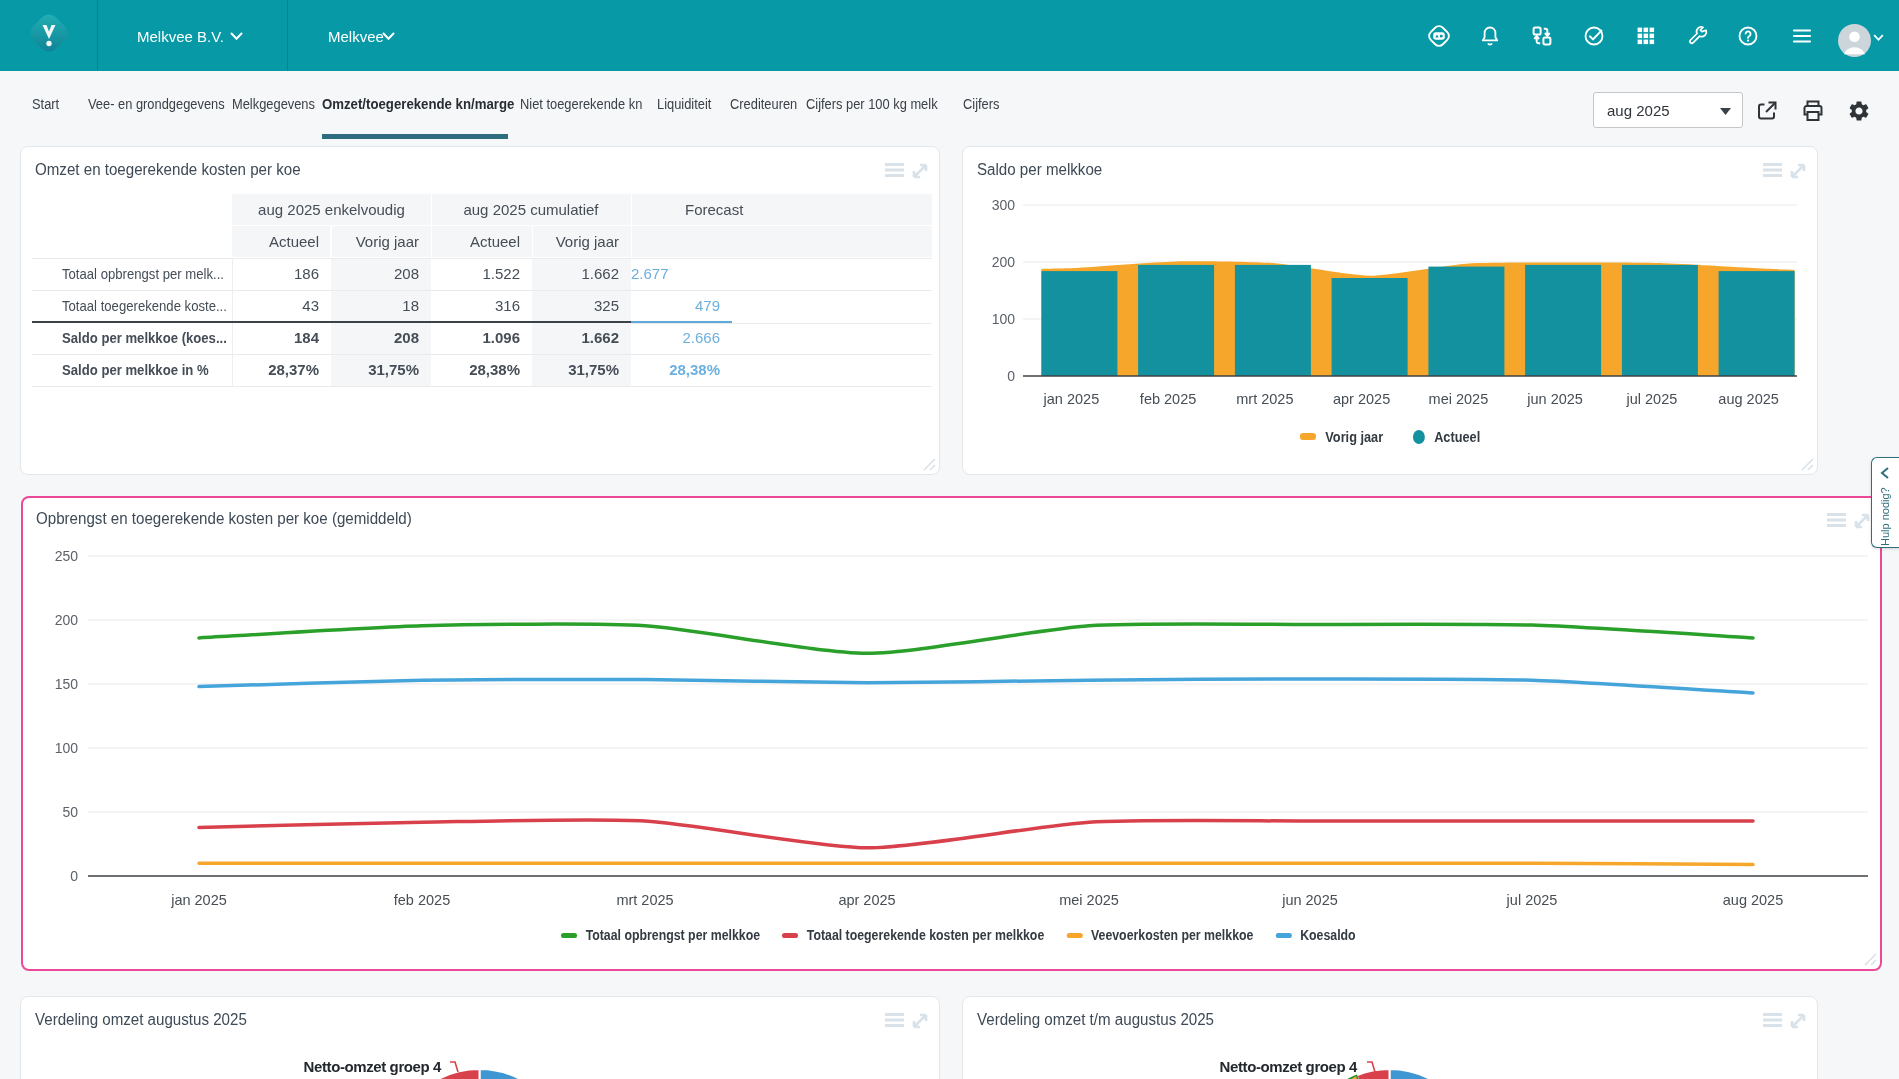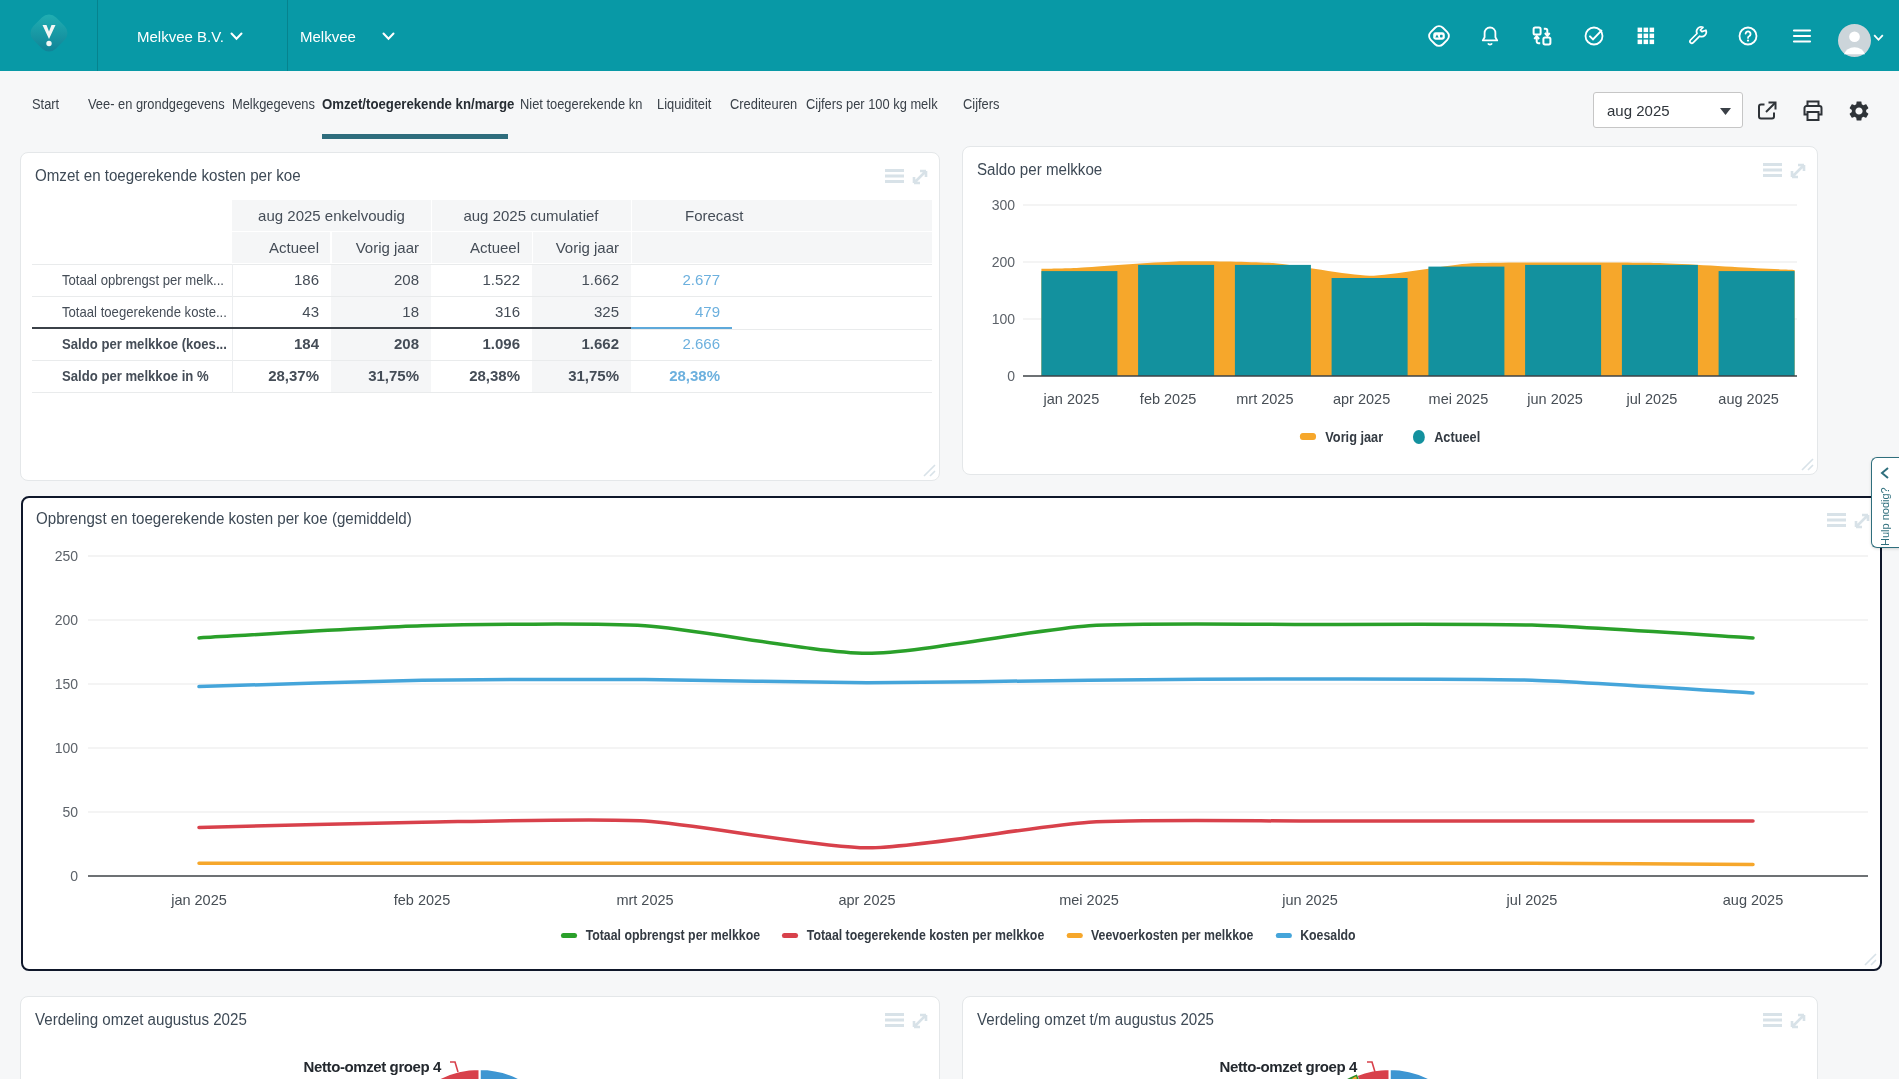--- a/index.html
+++ b/index.html
@@ -29,21 +29,21 @@
       </linearGradient>
     </defs>
 <rect x="5" y="4" width="32" height="32" rx="10" transform="rotate(45 21 20)" fill="url(#lg)"></rect>
 <path d="M14.5 12 L21 26 L27.5 12 L23.5 12 L21 18.5 L18.5 12 Z" fill="#f2f7f5"></path>
 <circle cx="21" cy="30.5" r="2.7" fill="#f2f7f5"></circle>
 </svg>
 <div class="hdrtxt" style="left:137px">Melkvee B.V.</div>
 <svg class="abs" style="left:230px;top:32px" width="13" height="9" viewBox="0 0 13 9">
     <path d="M1.5 1.5 L6.5 6.8 L11.5 1.5" stroke="#fff" stroke-width="2" fill="none" stroke-linecap="round"></path>
   </svg>
-<div class="hdrtxt" style="left:300px">Melkvee</div>
+<div class="hdrtxt" style="left:328px">Melkvee</div>
 <svg class="abs" style="left:382px;top:32px" width="13" height="9" viewBox="0 0 13 9">
     <path d="M1.5 1.5 L6.5 6.8 L11.5 1.5" stroke="#fff" stroke-width="2" fill="none" stroke-linecap="round"></path>
   </svg>
 <svg class="abs" style="left:1427px;top:24px" width="24" height="24" viewBox="0 0 24 24">
     <rect x="3.4" y="3.4" width="17.2" height="17.2" rx="5.5" transform="rotate(45 12 12)" fill="none" stroke="#fff" stroke-width="1.9"></rect>
 <rect x="6.2" y="8.3" width="11.6" height="7.4" rx="2.4" fill="#fff"></rect>
 <path d="M8.3 13.6 L10 10.6 L11.7 13.6 Z" fill="#0899a6"></path>
 <rect x="13" y="10.8" width="2.6" height="2.6" rx="0.6" fill="#0899a6"></rect>
   </svg>
 <svg class="abs" style="left:1478px;top:24px" width="24" height="24" viewBox="0 0 24 24">
@@ -114,21 +114,21 @@
     <path d="M20 4 L11 13" stroke="#2e3338" stroke-width="2"></path>
   </svg>
 <svg class="abs" style="left:1801px;top:99px" width="24" height="24" viewBox="0 0 24 24">
 <rect x="6.5" y="2.5" width="11" height="4.5" fill="none" stroke="#2e3338" stroke-width="2"></rect>
 <path d="M6 15.5 H3.5 V9 a2 2 0 0 1 2-2 h13 a2 2 0 0 1 2 2 V15.5 H18" fill="none" stroke="#2e3338" stroke-width="2"></path>
 <rect x="6.5" y="13" width="11" height="8" fill="none" stroke="#2e3338" stroke-width="2"></rect>
   </svg>
 <svg class="abs" style="left:1847px;top:99px" width="24" height="24" viewBox="0 0 24 24">
 <path fill="#2e3338" d="M19.14 12.94c.04-.3.06-.61.06-.94 0-.32-.02-.64-.07-.94l2.03-1.58c.18-.14.23-.41.12-.61l-1.92-3.32c-.12-.22-.37-.29-.59-.22l-2.39.96c-.5-.38-1.03-.7-1.62-.94l-.36-2.54c-.04-.24-.24-.41-.48-.41h-3.84c-.24 0-.43.17-.47.41l-.36 2.54c-.59.24-1.13.57-1.62.94l-2.39-.96c-.22-.08-.47 0-.59.22L2.74 8.87c-.12.21-.08.47.12.61l2.03 1.58c-.05.3-.09.63-.09.94s.02.64.07.94l-2.03 1.58c-.18.14-.23.41-.12.61l1.92 3.32c.12.22.37.29.59.22l2.39-.96c.5.38 1.03.7 1.62.94l.36 2.54c.05.24.24.41.48.41h3.84c.24 0 .44-.17.47-.41l.36-2.54c.59-.24 1.13-.56 1.62-.94l2.39.96c.22.08.47 0 .59-.22l1.92-3.32c.12-.22.07-.47-.12-.61l-2.01-1.58zM12 15.6c-1.98 0-3.6-1.62-3.6-3.6s1.62-3.6 3.6-3.6 3.6 1.62 3.6 3.6-1.62 3.6-3.6 3.6z"></path>
   </svg>
-<div class="panel" style="left:20px;top:152px;width:920px;height:329px;">
+<div class="panel" style="left:20px;top:146px;width:920px;height:329px;">
 <div class="ptitle">Omzet en toegerekende kosten per koe</div>
 <svg class="abs" style="left:862px;top:13px" width="50" height="20" viewBox="0 0 50 20">
 <path d="M2 4.5 h19 M2 10 h19 M2 15.5 h19" stroke="#d8e2e8" stroke-width="3"></path>
 <path d="M31 17 l12-12 M31 17 v-6 M31 17 h6 M43 5 v6 M43 5 h-6" stroke="#d8e2e8" stroke-width="2.6" fill="none"></path>
     </svg>
 <div class="abs" style="left:11px;top:47px;width:900px;height:193px;font-size:15px;color:#454d57;">
 <div class="abs" style="left:200px;top:0px;width:199px;height:31px;background:#f5f6f7"></div>
 <div class="abs" style="left:400px;top:0px;width:199px;height:31px;background:#f5f6f7"></div>
 <div class="abs" style="left:600px;top:0px;width:300px;height:31px;background:#f5f6f7"></div>
 <div class="abs" style="left:200px;top:32px;width:98px;height:31px;background:#f5f6f7"></div>
@@ -151,21 +151,21 @@
 <div class="abs" style="left:621px;top:7px;margin-left:32px;">Forecast</div>
 <div class="abs" style="left:200px;top:39px;width:87px;text-align:right;">Actueel</div>
 <div class="abs" style="left:299px;top:39px;width:88px;text-align:right;">Vorig jaar</div>
 <div class="abs" style="left:399px;top:39px;width:89px;text-align:right;">Actueel</div>
 <div class="abs" style="left:500px;top:39px;width:87px;text-align:right;">Vorig jaar</div>
 <div class="abs" style="left:30px;top:71px;white-space:nowrap;transform:scaleX(0.875);transform-origin:left center;">Totaal opbrengst per melk...</div>
 <div class="abs" style="left:200px;top:71px;width:87px;text-align:right;">186</div>
 <div class="abs" style="left:299px;top:71px;width:88px;text-align:right;">208</div>
 <div class="abs" style="left:399px;top:71px;width:89px;text-align:right;">1.522</div>
 <div class="abs" style="left:500px;top:71px;width:87px;text-align:right;">1.662</div>
-<div class="abs" style="left:599px;top:71px;width:89px;text-align:right;color:#6cb0de;">2.677</div>
+<div class="abs" style="left:599px;top:71px;width:89px;text-align:left;color:#6cb0de;">2.677</div>
 <div class="abs" style="left:30px;top:103px;white-space:nowrap;transform:scaleX(0.875);transform-origin:left center;">Totaal toegerekende koste...</div>
 <div class="abs" style="left:200px;top:103px;width:87px;text-align:right;">43</div>
 <div class="abs" style="left:299px;top:103px;width:88px;text-align:right;">18</div>
 <div class="abs" style="left:399px;top:103px;width:89px;text-align:right;">316</div>
 <div class="abs" style="left:500px;top:103px;width:87px;text-align:right;">325</div>
 <div class="abs" style="left:599px;top:103px;width:89px;text-align:right;color:#6cb0de;">479</div>
 <div class="abs" style="left:30px;top:135px;font-weight:bold;white-space:nowrap;transform:scaleX(0.875);transform-origin:left center;">Saldo per melkkoe (koes...</div>
 <div class="abs" style="left:200px;top:135px;width:87px;text-align:right;font-weight:bold;">184</div>
 <div class="abs" style="left:299px;top:135px;width:88px;text-align:right;font-weight:bold;">208</div>
 <div class="abs" style="left:399px;top:135px;width:89px;text-align:right;font-weight:bold;">1.096</div>
@@ -220,21 +220,21 @@
 <div class="abs" style="left:0;top:281px;width:854px;display:flex;justify-content:center;align-items:center;gap:11px;transform:scaleX(0.85);">
 <span style="display:inline-block;width:19px;height:7px;border-radius:3.5px;background:#f6a72b;"></span>
       <span class="leg">Vorig jaar</span>
 <span style="display:inline-block;width:14px;height:14px;border-radius:50%;background:#13919e;margin-left:24px;"></span>
       <span class="leg">Actueel</span>
 </div>
 <svg style="position:absolute;right:3px;bottom:3px" width="13" height="13" viewBox="0 0 13 13">
       <path d="M12 1 L1 12 M12 7 L7 12" stroke="#d8e2e8" stroke-width="1.6"></path>
     </svg>
 </div>
-<div class="panel" style="left:21px;top:496px;width:1861px;height:475px;border:2px solid #0f172a;">
+<div class="panel" style="left:21px;top:496px;width:1861px;height:475px;border:2px solid #ec4899;">
 <div class="ptitle" style="left:13px;top:12px">Opbrengst en toegerekende kosten per koe (gemiddeld)</div>
 <svg class="abs" style="left:1802px;top:12px" width="50" height="20" viewBox="0 0 50 20">
 <path d="M2 4.5 h19 M2 10 h19 M2 15.5 h19" stroke="#d8e2e8" stroke-width="3"></path>
 <path d="M31 17 l12-12 M31 17 v-6 M31 17 h6 M43 5 v6 M43 5 h-6" stroke="#d8e2e8" stroke-width="2.6" fill="none"></path>
     </svg>
 <svg class="abs" style="left:0;top:0" width="1857" height="471" viewBox="0 0 1857 471">
       <line x1="65" y1="378" x2="1845" y2="378" stroke="#3c4246" stroke-width="1.6"></line>
       <text x="55" y="383" text-anchor="end" class="vlab">0</text>
       <line x1="65" y1="314" x2="1845" y2="314" stroke="#e9e9e9" stroke-width="1"></line>
       <text x="55" y="319" text-anchor="end" class="vlab">50</text>

